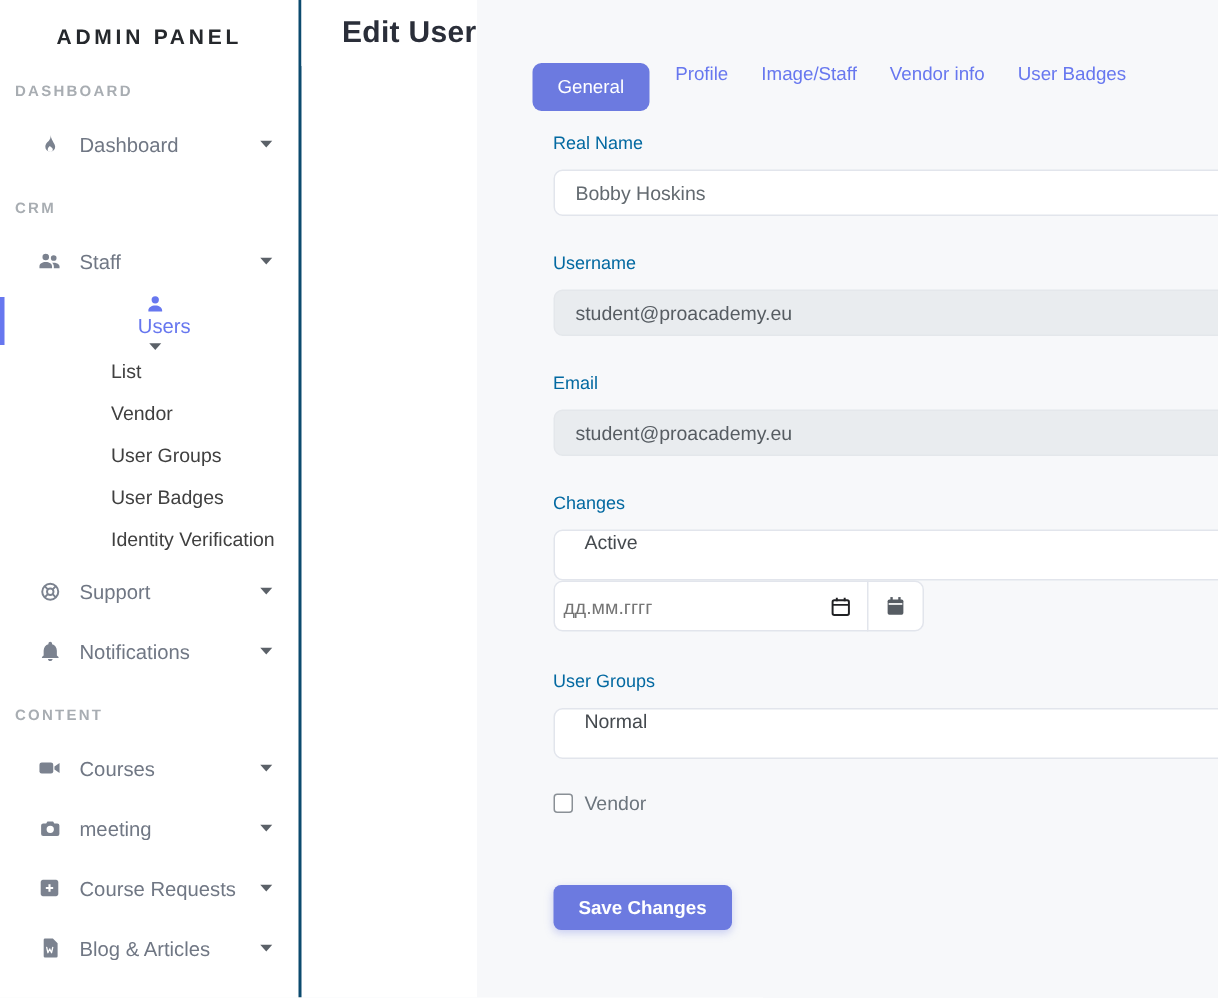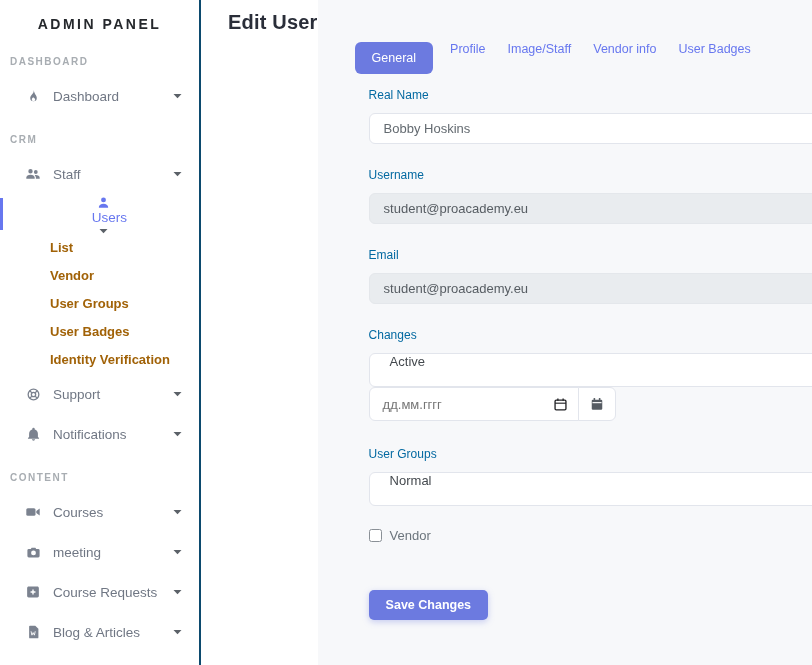--- a/index.html
+++ b/index.html
@@ -55,26 +55,25 @@
   }
   .menu-item .mi-caret { color:#5b6168; display:inline-flex; }
   .menu-item.active { color:#6777ef;flex-direction:column; }
   .menu-item.active .mi-icon { color:#6777ef; }
   .menu-item.active::before {
     content:""; position:absolute; left:0; top:4px; bottom:4px;
     width:3px; background:#6777ef;
   }
   .submenu-item {
     height:28px; line-height:28px;
-    padding-left:50px;
+    padding-left:74px;
     font-size:13px;
-    color:#a16207;
+    color:#404040;
     cursor:pointer;
     white-space:nowrap;
-    font-weight:bold;
   }
 
   
   .main { flex:1; display:flex; height:665px; }
   .topbar {
     background:#ffffff; height:44px; min-height:44px;
     display:flex; align-items:center;
     padding-left:27px;
   }
   .page-title {
@@ -137,21 +136,21 @@
   }
   .select-box .chev { display:inline-flex; }
 
   .date-row { display:flex; margin-top:0; }
   .date-input {
     display:flex; align-items:center; justify-content:space-between;
     width:210px; height:34px;
     background:#ffffff;
     border:1px solid #e2e5ec;
     border-radius:6px 0 0 6px;
-    padding:0 10px 0 13px;
+    padding:0 10px 0 6px;
     font-size:13px; color:#757575;
     cursor:text;
   }
   .date-append {
     width:38px; height:34px;
     margin-left:-1px;
     background:#ffffff;
     border:1px solid #e2e5ec;
     border-radius:0 6px 6px 0;
     display:flex; align-items:center; justify-content:center;

